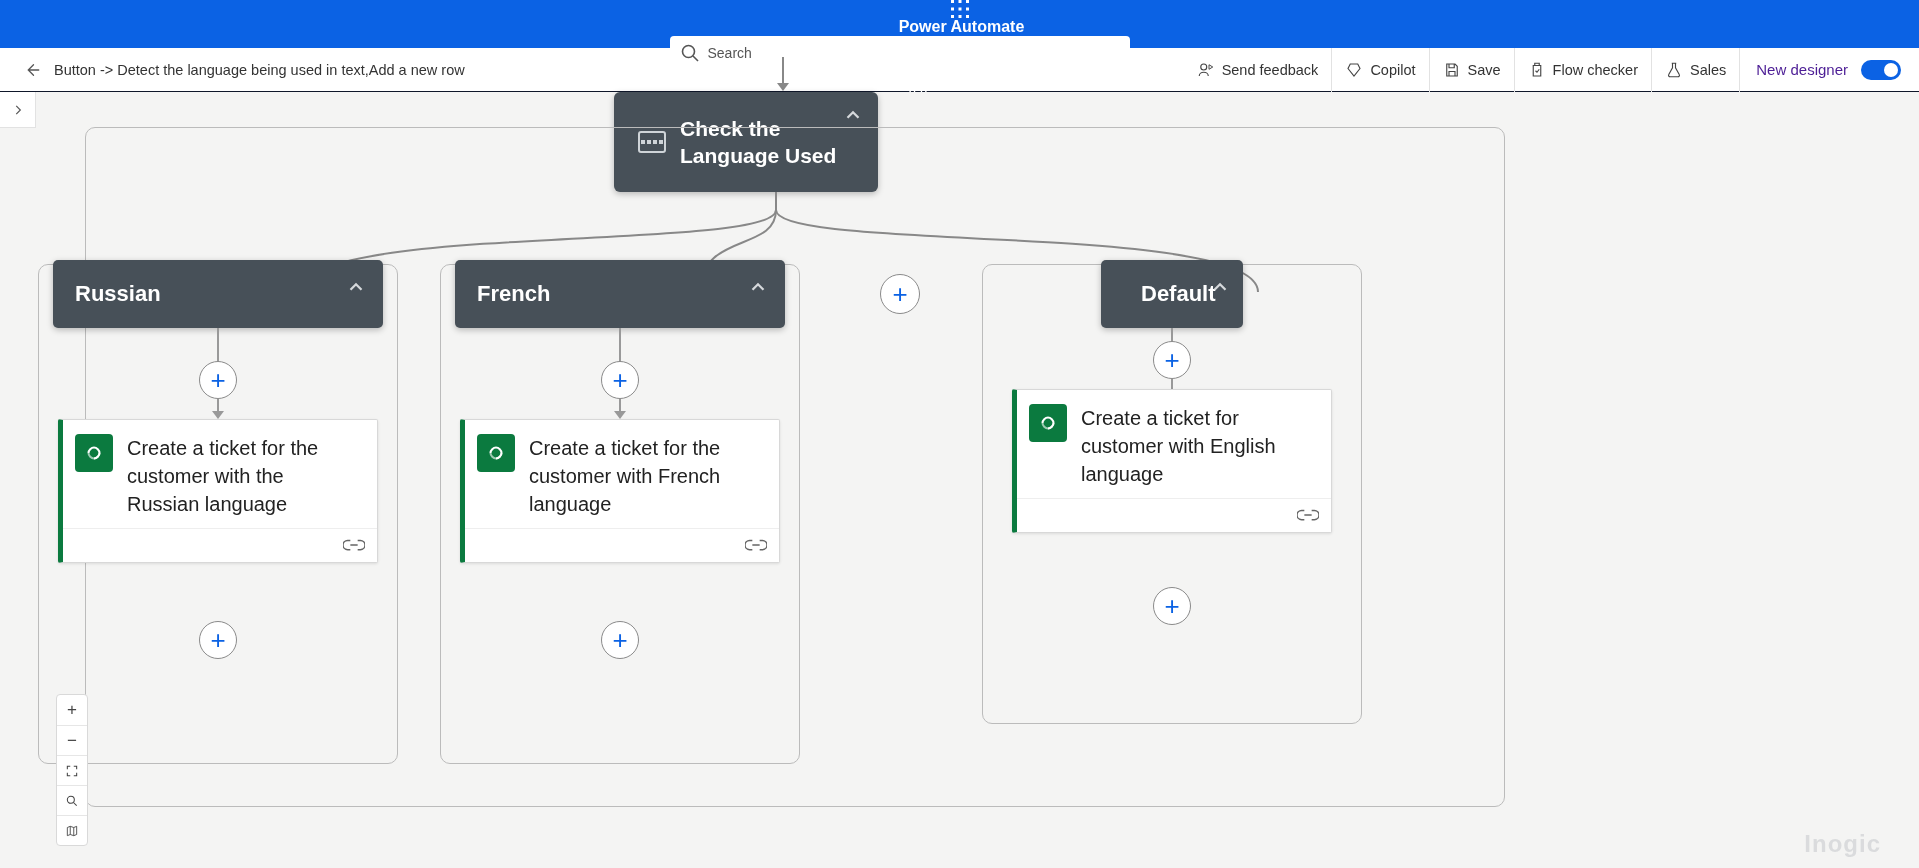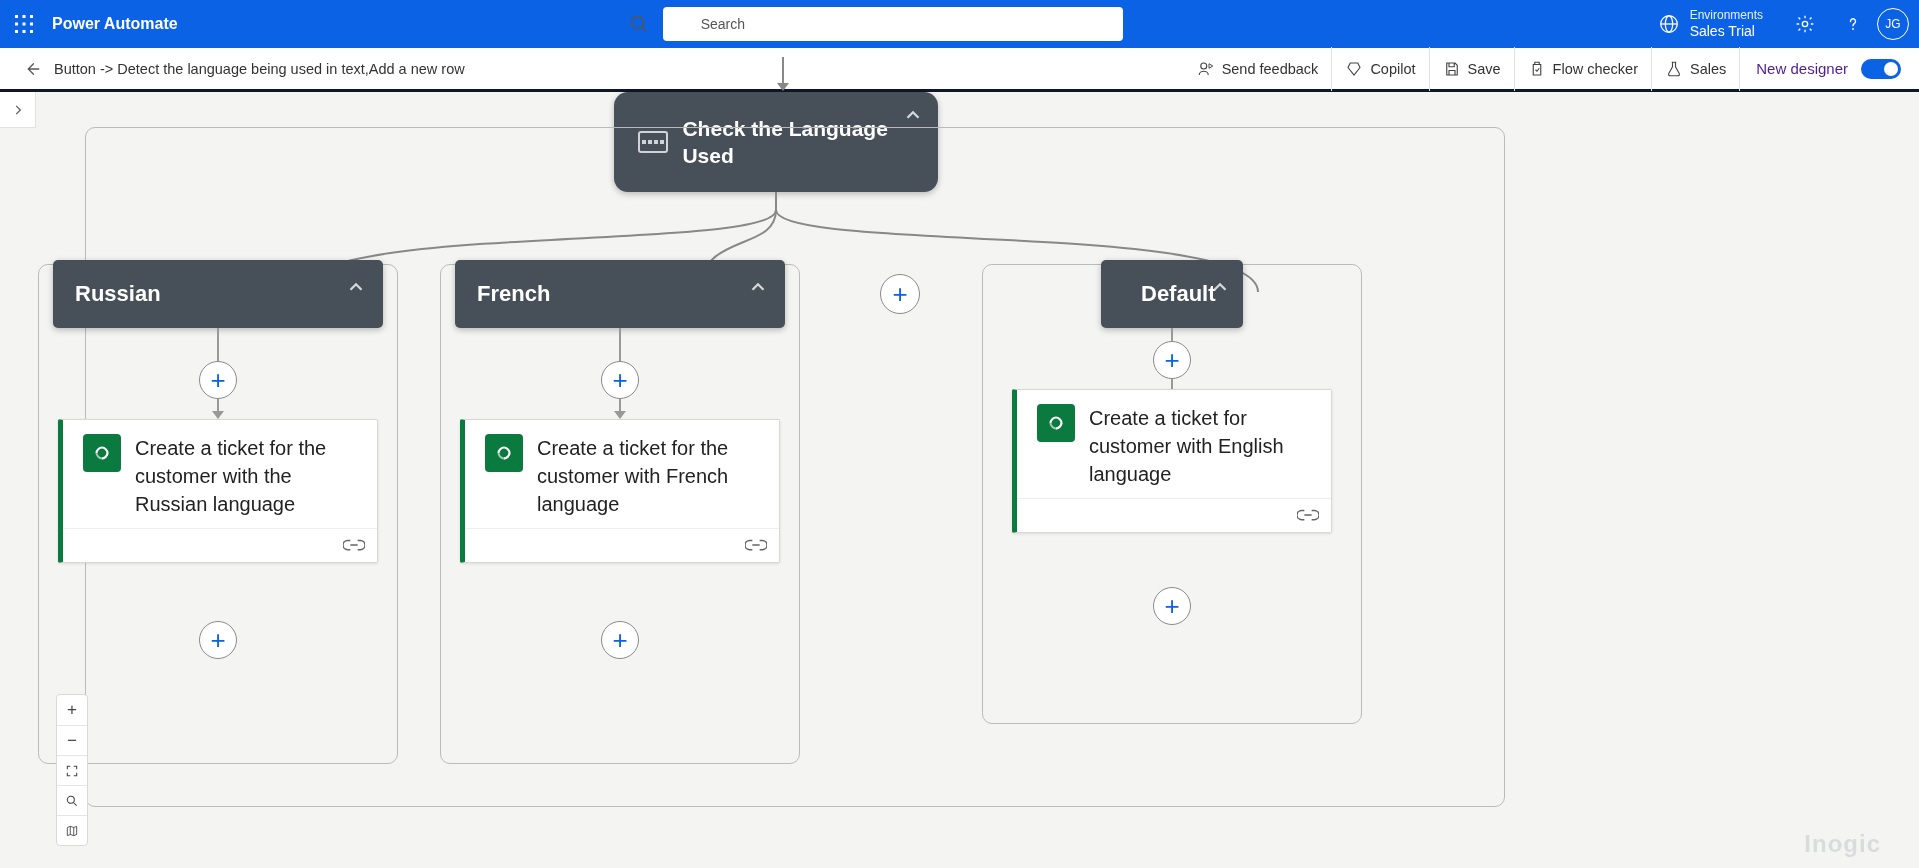--- a/index.html
+++ b/index.html
@@ -1,33 +1,33 @@
 <!DOCTYPE html>
 <html><head>
 <meta charset="utf-8">
 <style>
   * { box-sizing: border-box; margin: 0; padding: 0; font-family: "Segoe UI", Arial, sans-serif; }
   html, body { width: 1919px; height: 868px; overflow: hidden; background: #f4f4f3; }
   
-  .topbar { height: 48px; background: #0b62e4; display: flex; align-items: center; color: #fff; }
+  .topbar { height: 48px; background: #0b62e4; display: flex; align-items: center; color: #fff; flex-direction: column; }
   .waffle { width: 48px; height: 48px; display:flex; align-items:center; justify-content:center; cursor:pointer;}
   .waffle svg { width:18px; height:18px; }
   .brand { font-size: 16px; font-weight:600; padding-left:4px; }
   .search-wrap { margin-left: auto; margin-right:auto; width: 460px; position:relative; left:-60px;}
-  .search { width:100%; height:34px; border:none; border-radius:4px; background:#fff; padding:0 12px 0 38px; font-size:14px; color:#333;margin-left:44px;}
+  .search { width:100%; height:34px; border:none; border-radius:4px; background:#fff; padding:0 12px 0 38px; font-size:14px; color:#333;}
   .search::placeholder { color:#555;}
   .search-icon { position:absolute; left:10px; top:7px; }
   .env-block { display:flex; align-items:center; gap:10px; padding:18px 18px; height:48px;}
   .env-text { display:flex; flex-direction:column; line-height:1.15; }
   .env-label { font-size:12px; opacity:.9;}
   .env-name { font-size:14px;}
   .top-icon { width:48px; height:48px; display:flex; align-items:center; justify-content:center; cursor:pointer;}
   .avatar { width:32px; height:32px; border-radius:50%; border:1.5px solid #fff; display:flex; align-items:center; justify-content:center; font-size:12px; margin-right:10px;}
   
-  .cmdbar { height:44px; background:#fff; border-bottom:3px solid #0f172a; display:flex; align-items:center; padding:0 18px 0 20px; }
+  .cmdbar { height:44px; background:#fff; border-bottom:1px solid #0f172a; display:flex; align-items:center; padding:0 18px 0 20px; }
   .back-arrow { width:24px; display:flex; justify-content:center; margin-right:10px; cursor:pointer;}
   .breadcrumb { font-size:14.5px; color:#333;}
   .cmd-right { margin-left:auto; display:flex; align-items:center; gap:0;}
   .cmd-item { display:flex; align-items:center; gap:7px; padding:0 13px; height:44px; font-size:14.5px; color:#333; cursor:pointer; border-right:1px solid #e2e2e2;}
   .cmd-item:last-of-type { border-right:none;}
   .cmd-item svg { width:18px; height:18px; }
   .designer-toggle { display:flex; align-items:center; gap:13px; padding-left:16px; font-size:15px; color:#4c1d95;}
   .toggle { width:40px; height:20px; border-radius:11px; background:#0b62e4; position:relative; cursor:pointer;}
   .toggle::after { content:""; position:absolute; width:14px; height:14px; border-radius:50%; background:#fff; top:3px; right:3px;}
 
@@ -38,21 +38,21 @@
   .float-tools div { width:30px; height:30px; display:flex; align-items:center; justify-content:center; font-size:17px; color:#444; cursor:pointer; }
   .float-tools div + div { border-top:1px solid #e6e6e6; }
   .watermark { position:absolute; right:38px; bottom:10px; font-size:24px; font-weight:700; color:#d4d6d8; opacity:.8; font-family: "Segoe UI", Arial, sans-serif; letter-spacing:1px;}
 
   
   .scope { position:absolute; left:85px; top:35px; width:1420px; height:680px; border:1px solid #bbb; border-radius:10px; background:transparent;}
   
   .entry-arrow { position:absolute; left:773px; top:-35px; }
 
   
-  .switch-head { position:absolute; left:614px; top:0; width:324px; height:100px; background:#475058; color:#fff; border-radius:14px; box-shadow:0 2px 6px rgba(0,0,0,.25); display:flex; align-items:center; padding:0 24px; }
+  .switch-head { position:absolute; left:614px; top:0; width:264px; height:100px; background:#475058; color:#fff; border-radius:6px; box-shadow:0 2px 6px rgba(0,0,0,.25); display:flex; align-items:center; padding:0 24px; }
   .switch-icon { width:34px; height:22px; border:2px solid #cfd4d8; border-radius:3px; display:flex; align-items:center; justify-content:center; margin-right:14px;}
   .switch-icon span{ width:4px; height:4px; background:#cfd4d8; margin:0 1px;}
   .switch-title { font-size:21px; font-weight:600; line-height:1.3; }
   .chev-switch { position:absolute; right:14px; top:12px; cursor:pointer;}
 
   
   svg.connectors { position:absolute; left:0; top:0; width:100%; height:100%; pointer-events:none; }
 
   
   .case { position:absolute; width:360px; border:1px solid #bbb; border-radius:10px; }
@@ -71,21 +71,21 @@
   .case.default .plus1 { top:76px;}
   .case.default .plus2 { top:322px;}
 
   .arrow-down { position:absolute; left:50%; transform:translateX(-50%);}
   .case .arrow1 { top:134px;}
   .case.default .arrow1 { top:114px;}
 
   .card { position:absolute; left:50%; transform:translateX(-50%); width:320px; background:#fff; border:1px solid #d8d8d8; border-radius:2px; box-shadow:0 1px 3px rgba(0,0,0,.1); border-left:5px solid #0b7a3f; display:flex; flex-direction:column; }
   .case .card { top:154px;}
   .case.default .card { top:124px;}
-  .card-body { display:flex; padding:14px 16px 10px 20px; gap:14px;}
+  .card-body { display:flex; padding:14px 16px 10px 12px; gap:14px;}
   .card-icon { width:38px; height:38px; background:#0b7a3f; border-radius:4px; display:flex; align-items:center; justify-content:center; flex-shrink:0;}
   .card-icon svg { width:22px; height:22px;}
   .card-title { font-size:20px; color:#222; line-height:1.4; }
   .card-foot { height:34px; border-top:1px solid #eee; display:flex; align-items:center; justify-content:flex-end; padding-right:12px;}
   .link-icon { width:22px; height:16px;}
 
   
   .plus-branch { position:absolute; left:900px; top:182px; width:40px; height:40px; }
 
   

